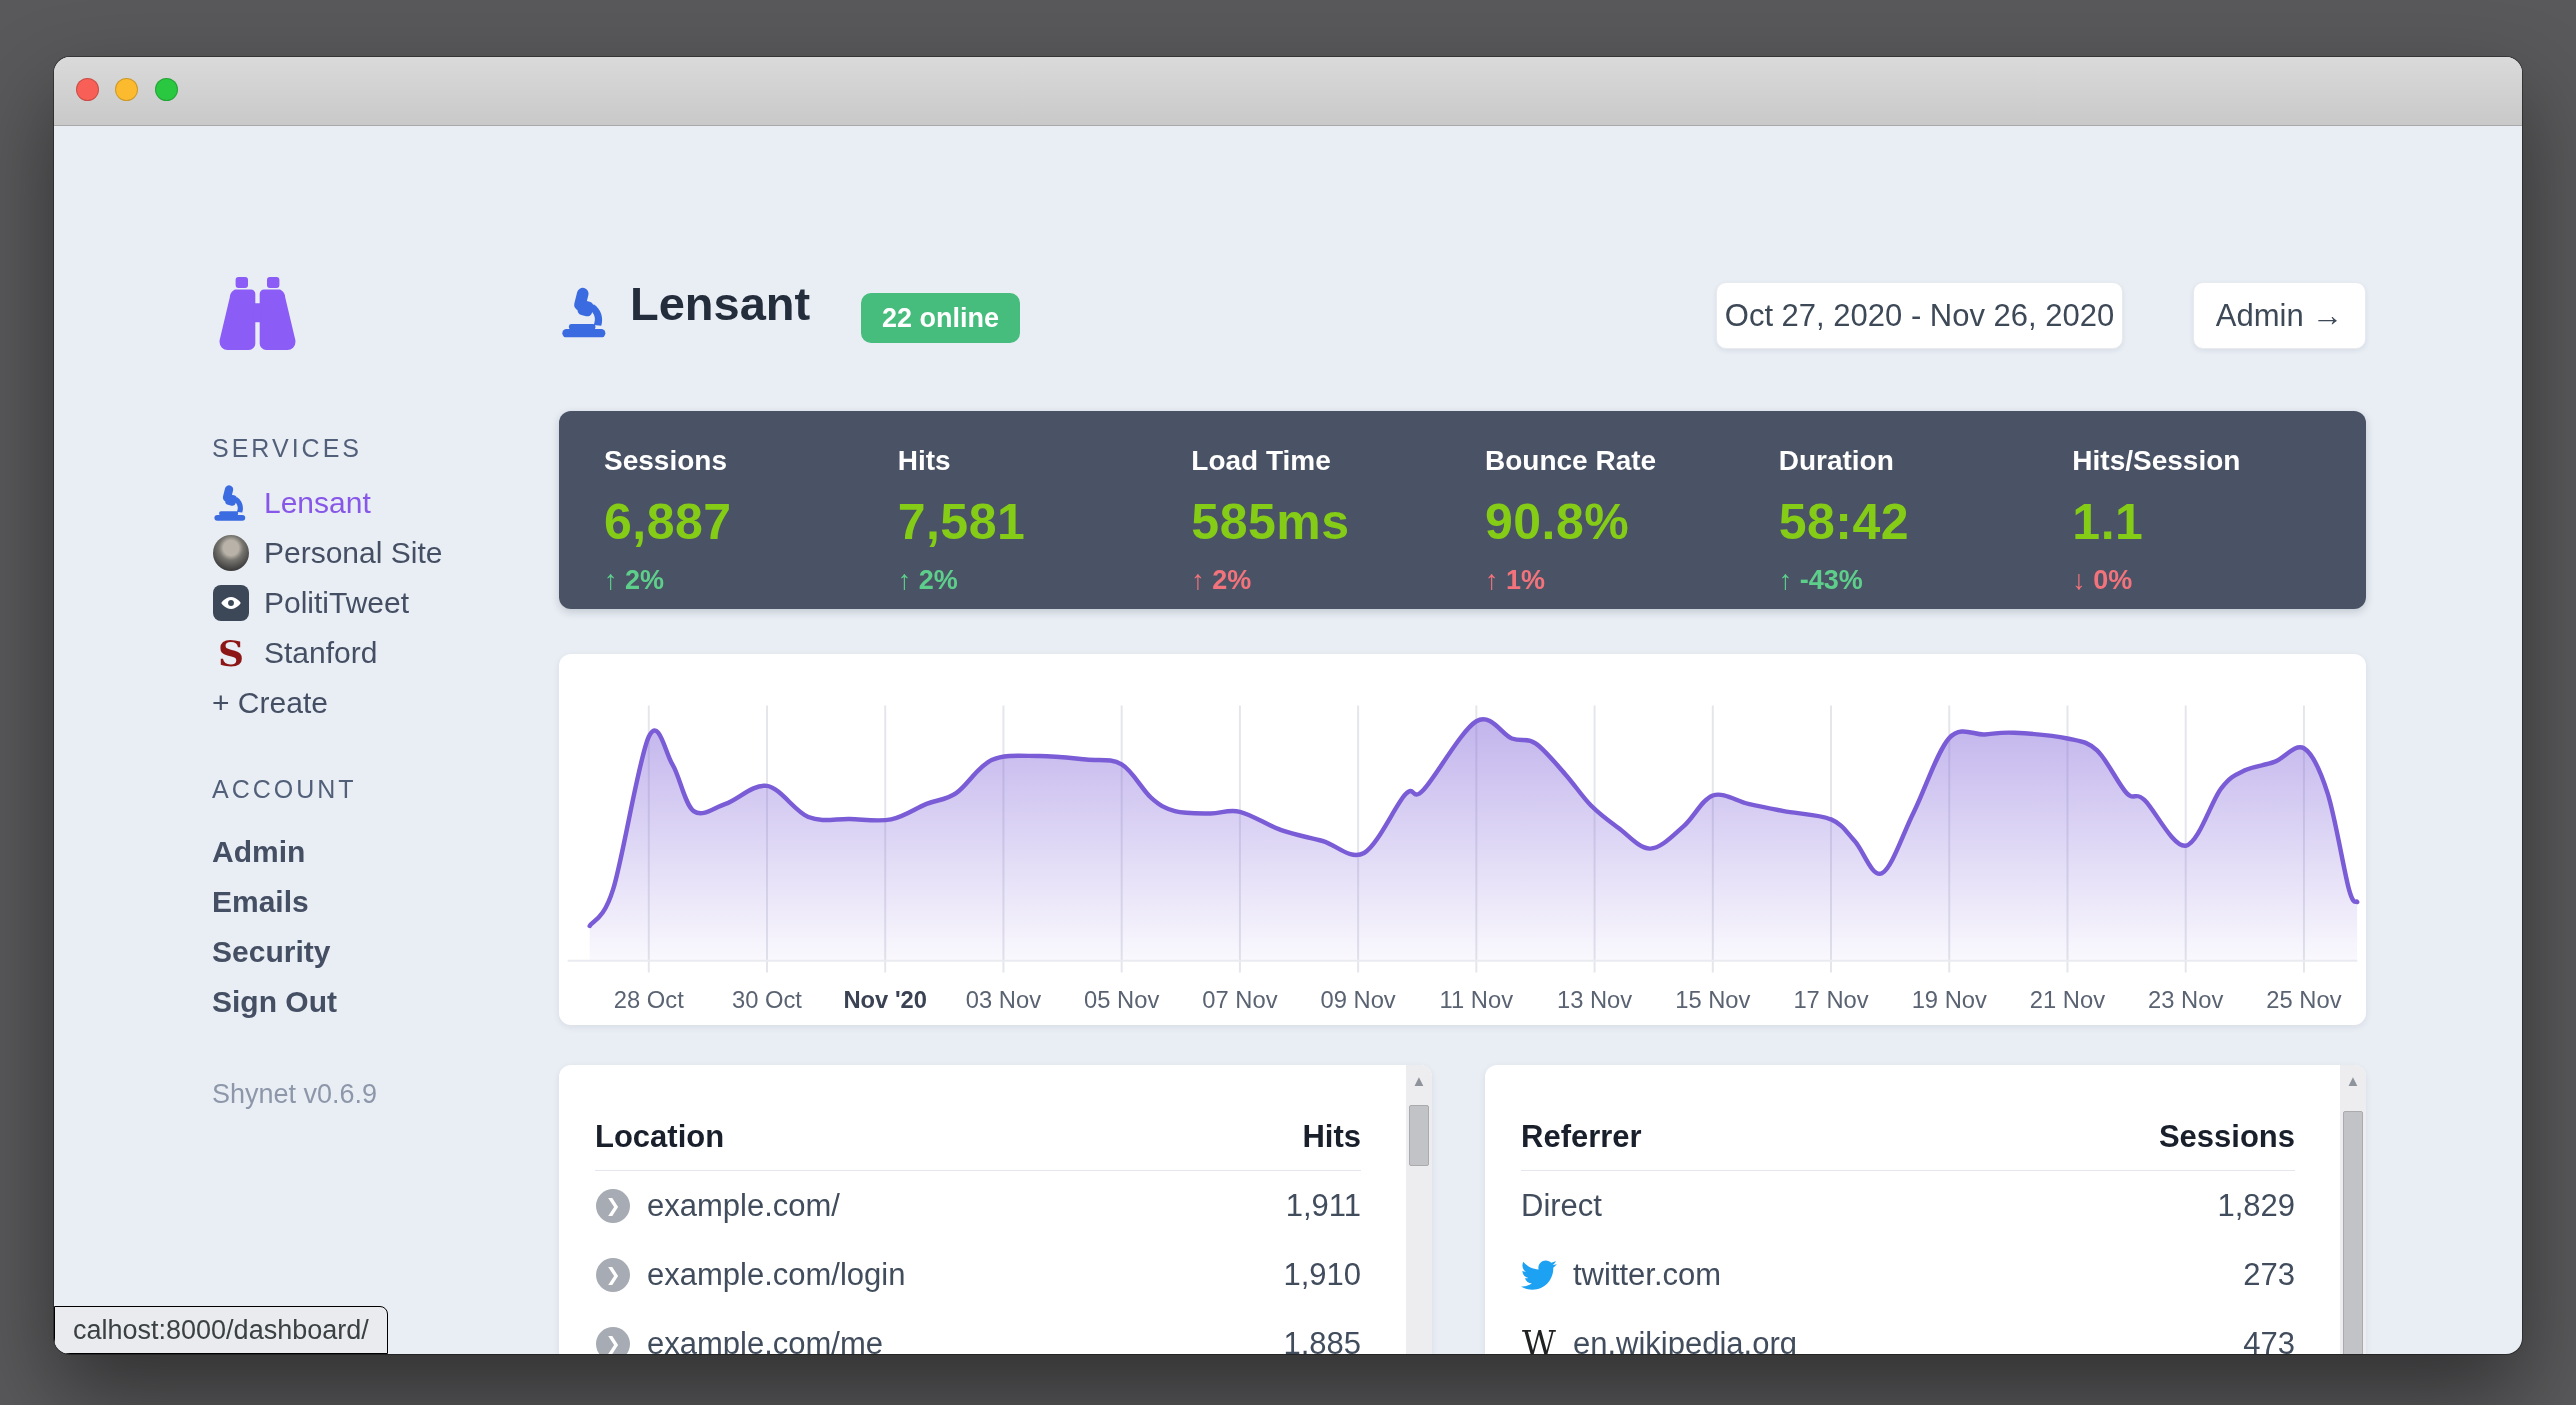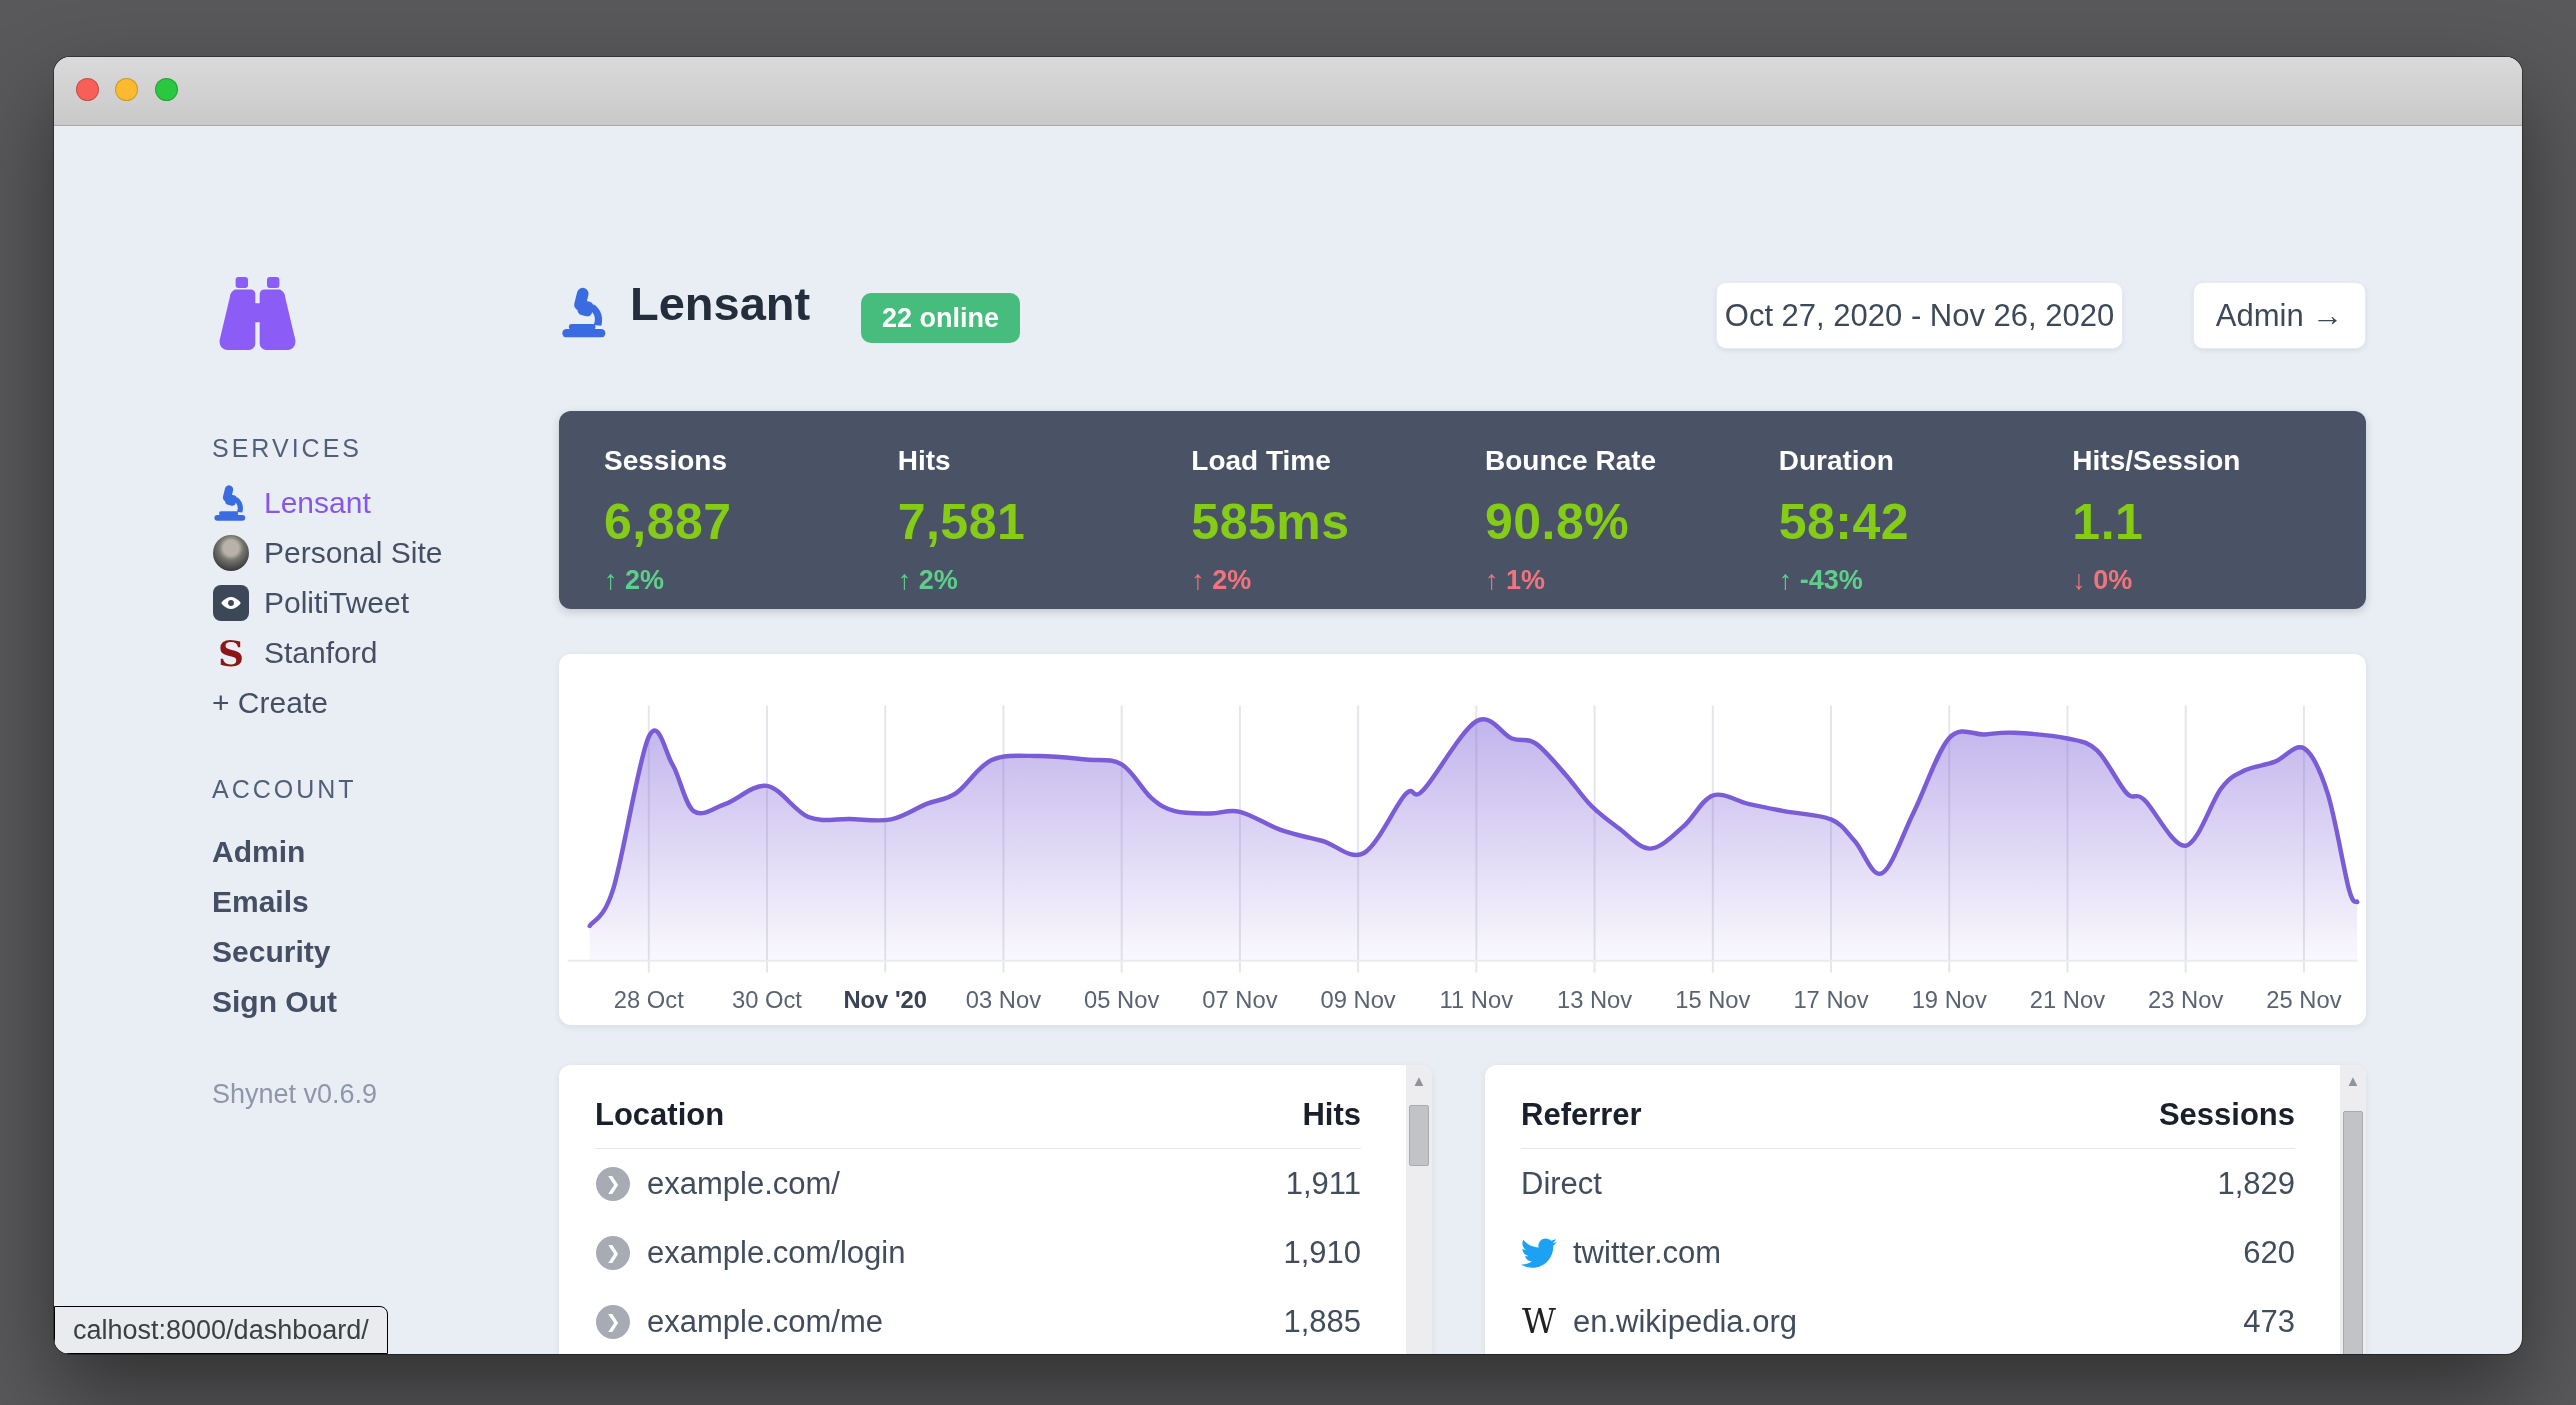--- a/index.html
+++ b/index.html
@@ -80,21 +80,21 @@
   .card {
     position:absolute; background:#fff; border-radius:12px;
     box-shadow:0 2px 7px rgba(21,27,38,.08);
   }
   .chart-card { left:0; top:527px; width:1807px; height:371px; }
   .chart-card svg { display:block; width:1807px; height:371px; }
 
   .table-card { top:938px; height:416px; overflow:hidden; }
   .card-loc { left:0; width:873px; }
   .card-ref { left:926px; width:881px; }
-  .tbl-inner { padding:30px 71px 0 36px; }
+  .tbl-inner { padding:30px 71px 0 36px;margin-top:22px; }
   .tbl-head { display:flex; align-items:center; height:40px; }
   .tbl-title { font-size:31px; font-weight:bold; color:#19202c; flex:1; }
   .tbl-valhead { font-size:31px; font-weight:bold; color:#19202c; }
   .tbl-divider { height:1px; background:#e3e6ea; margin-top:13px; }
   .trow { display:flex; align-items:center; height:69px; cursor:pointer; }
   .trow .r-ic { width:36px; height:36px; margin-right:16px; display:flex;
     align-items:center; justify-content:center; flex:0 0 36px; }
   .trow .r-label { font-size:31px; color:#414c5c; flex:1; white-space:nowrap; overflow:hidden; }
   .trow .r-value { font-size:31px; color:#414c5c; }
   .chev-circle { width:34px; height:34px; border-radius:50%; background:#a7abb3;
@@ -345,21 +345,21 @@
                 <span class="r-label">Direct</span>
                 <span class="r-value">1,829</span>
               </div>
               <div class="trow">
                 <span class="r-ic">
                   <svg viewBox="0 0 512 512" width="36" height="36">
                     <path fill="#1da1f2" d="M459 152c0 5 0 9 0 14 0 139-106 299-299 299-59 0-115-17-161-47 8 1 17 1 25 1 49 0 94-17 130-45-46-1-85-31-98-73 6 1 13 2 20 2 9 0 19-1 28-4-48-10-84-52-84-103v-1c14 8 30 13 47 13-28-19-47-51-47-87 0-20 5-38 14-53 52 64 129 105 216 110-2-8-3-16-3-24 0-58 47-105 105-105 30 0 58 13 77 33 24-5 46-13 67-25-8 24-25 45-46 58 21-2 41-8 60-16-14 21-32 39-51 54z"></path>
                   </svg>
                 </span>
                 <span class="r-label">twitter.com</span>
-                <span class="r-value">620</span>
+                <span class="r-value">273</span>
               </div>
               <div class="trow">
                 <span class="r-ic">
                   <span class="wiki-w">W</span>
                 </span>
                 <span class="r-label">en.wikipedia.org</span>
                 <span class="r-value">473</span>
               </div>
             </div>
         </div>

